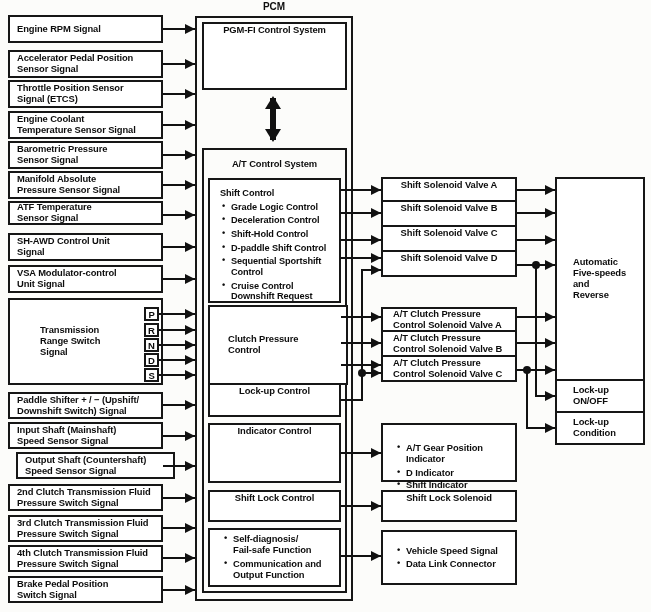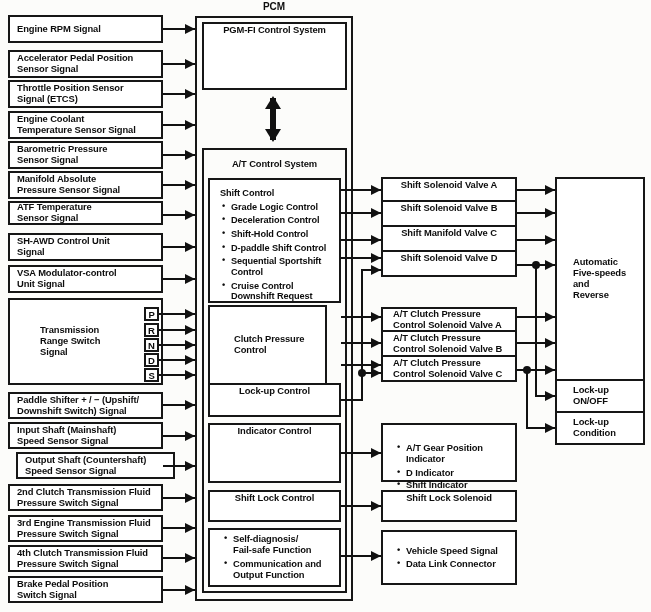--- a/index.html
+++ b/index.html
@@ -92,21 +92,21 @@
     </div>
   <div class="bx vc" style="left:16px;top:452px;width:159px;height:27px">
       <span class="t">Output Shaft (Countershaft)
 Speed Sensor Signal</span>
     </div>
   <div class="bx vc" style="left:8px;top:484px;width:155px;height:27px">
       <span class="t">2nd Clutch Transmission Fluid
 Pressure Switch Signal</span>
     </div>
   <div class="bx vc" style="left:8px;top:515px;width:155px;height:27px">
-      <span class="t">3rd Engine Transmission Fluid
+      <span class="t">3rd Clutch Transmission Fluid
 Pressure Switch Signal</span>
     </div>
   <div class="bx vc" style="left:8px;top:545px;width:155px;height:27px">
       <span class="t">4th Clutch Transmission Fluid
 Pressure Switch Signal</span>
     </div>
   <div class="bx vc" style="left:8px;top:576px;width:155px;height:27px">
       <span class="t">Brake Pedal Position
 Switch Signal</span>
     </div>
@@ -125,21 +125,21 @@
     <div class="li">Grade Logic Control</div>
     <div class="li">Deceleration Control</div>
     <div class="li">Shift-Hold Control</div>
     <div class="li">D-paddle Shift Control</div>
     <div class="li">Sequential Sportshift
 Control</div>
     <div class="li">Cruise Control
 Downshift Request</div>
   </div>
 
-  <div class="bx lc" style="left:208px;top:305px;width:119px;height:80px;padding-left:24px">
+  <div class="bx lc" style="left:208px;top:305px;width:140px;height:80px;padding-left:18px">
       <span class="t">Clutch Pressure
 Control</span>
     </div>
   <div class="bx cc" style="left:208px;top:383px;width:133px;height:34px">
       <span class="t">Lock-up Control</span>
     </div>
   <div class="bx cc" style="left:208px;top:423px;width:133px;height:60px">
       <span class="t">Indicator Control</span>
     </div>
   <div class="bx cc" style="left:208px;top:490px;width:133px;height:32px">
@@ -152,21 +152,21 @@
 Output Function</div>
   </div>
 
   <div class="bx cc" style="left:381px;top:177px;width:136px;height:25px">
       <span>Shift Solenoid Valve A</span>
     </div>
   <div class="bx cc" style="left:381px;top:200px;width:136px;height:27px">
       <span>Shift Solenoid Valve B</span>
     </div>
   <div class="bx cc" style="left:381px;top:225px;width:136px;height:27px">
-      <span>Shift Manifold Valve C</span>
+      <span>Shift Solenoid Valve C</span>
     </div>
   <div class="bx cc" style="left:381px;top:250px;width:136px;height:27px">
       <span>Shift Solenoid Valve D</span>
     </div>
 
   <div class="bx lc" style="left:381px;top:307px;width:136px;height:25px">
       <span class="t">A/T Clutch Pressure
 Control Solenoid Valve A</span>
     </div>
   <div class="bx lc" style="left:381px;top:330px;width:136px;height:27px">

